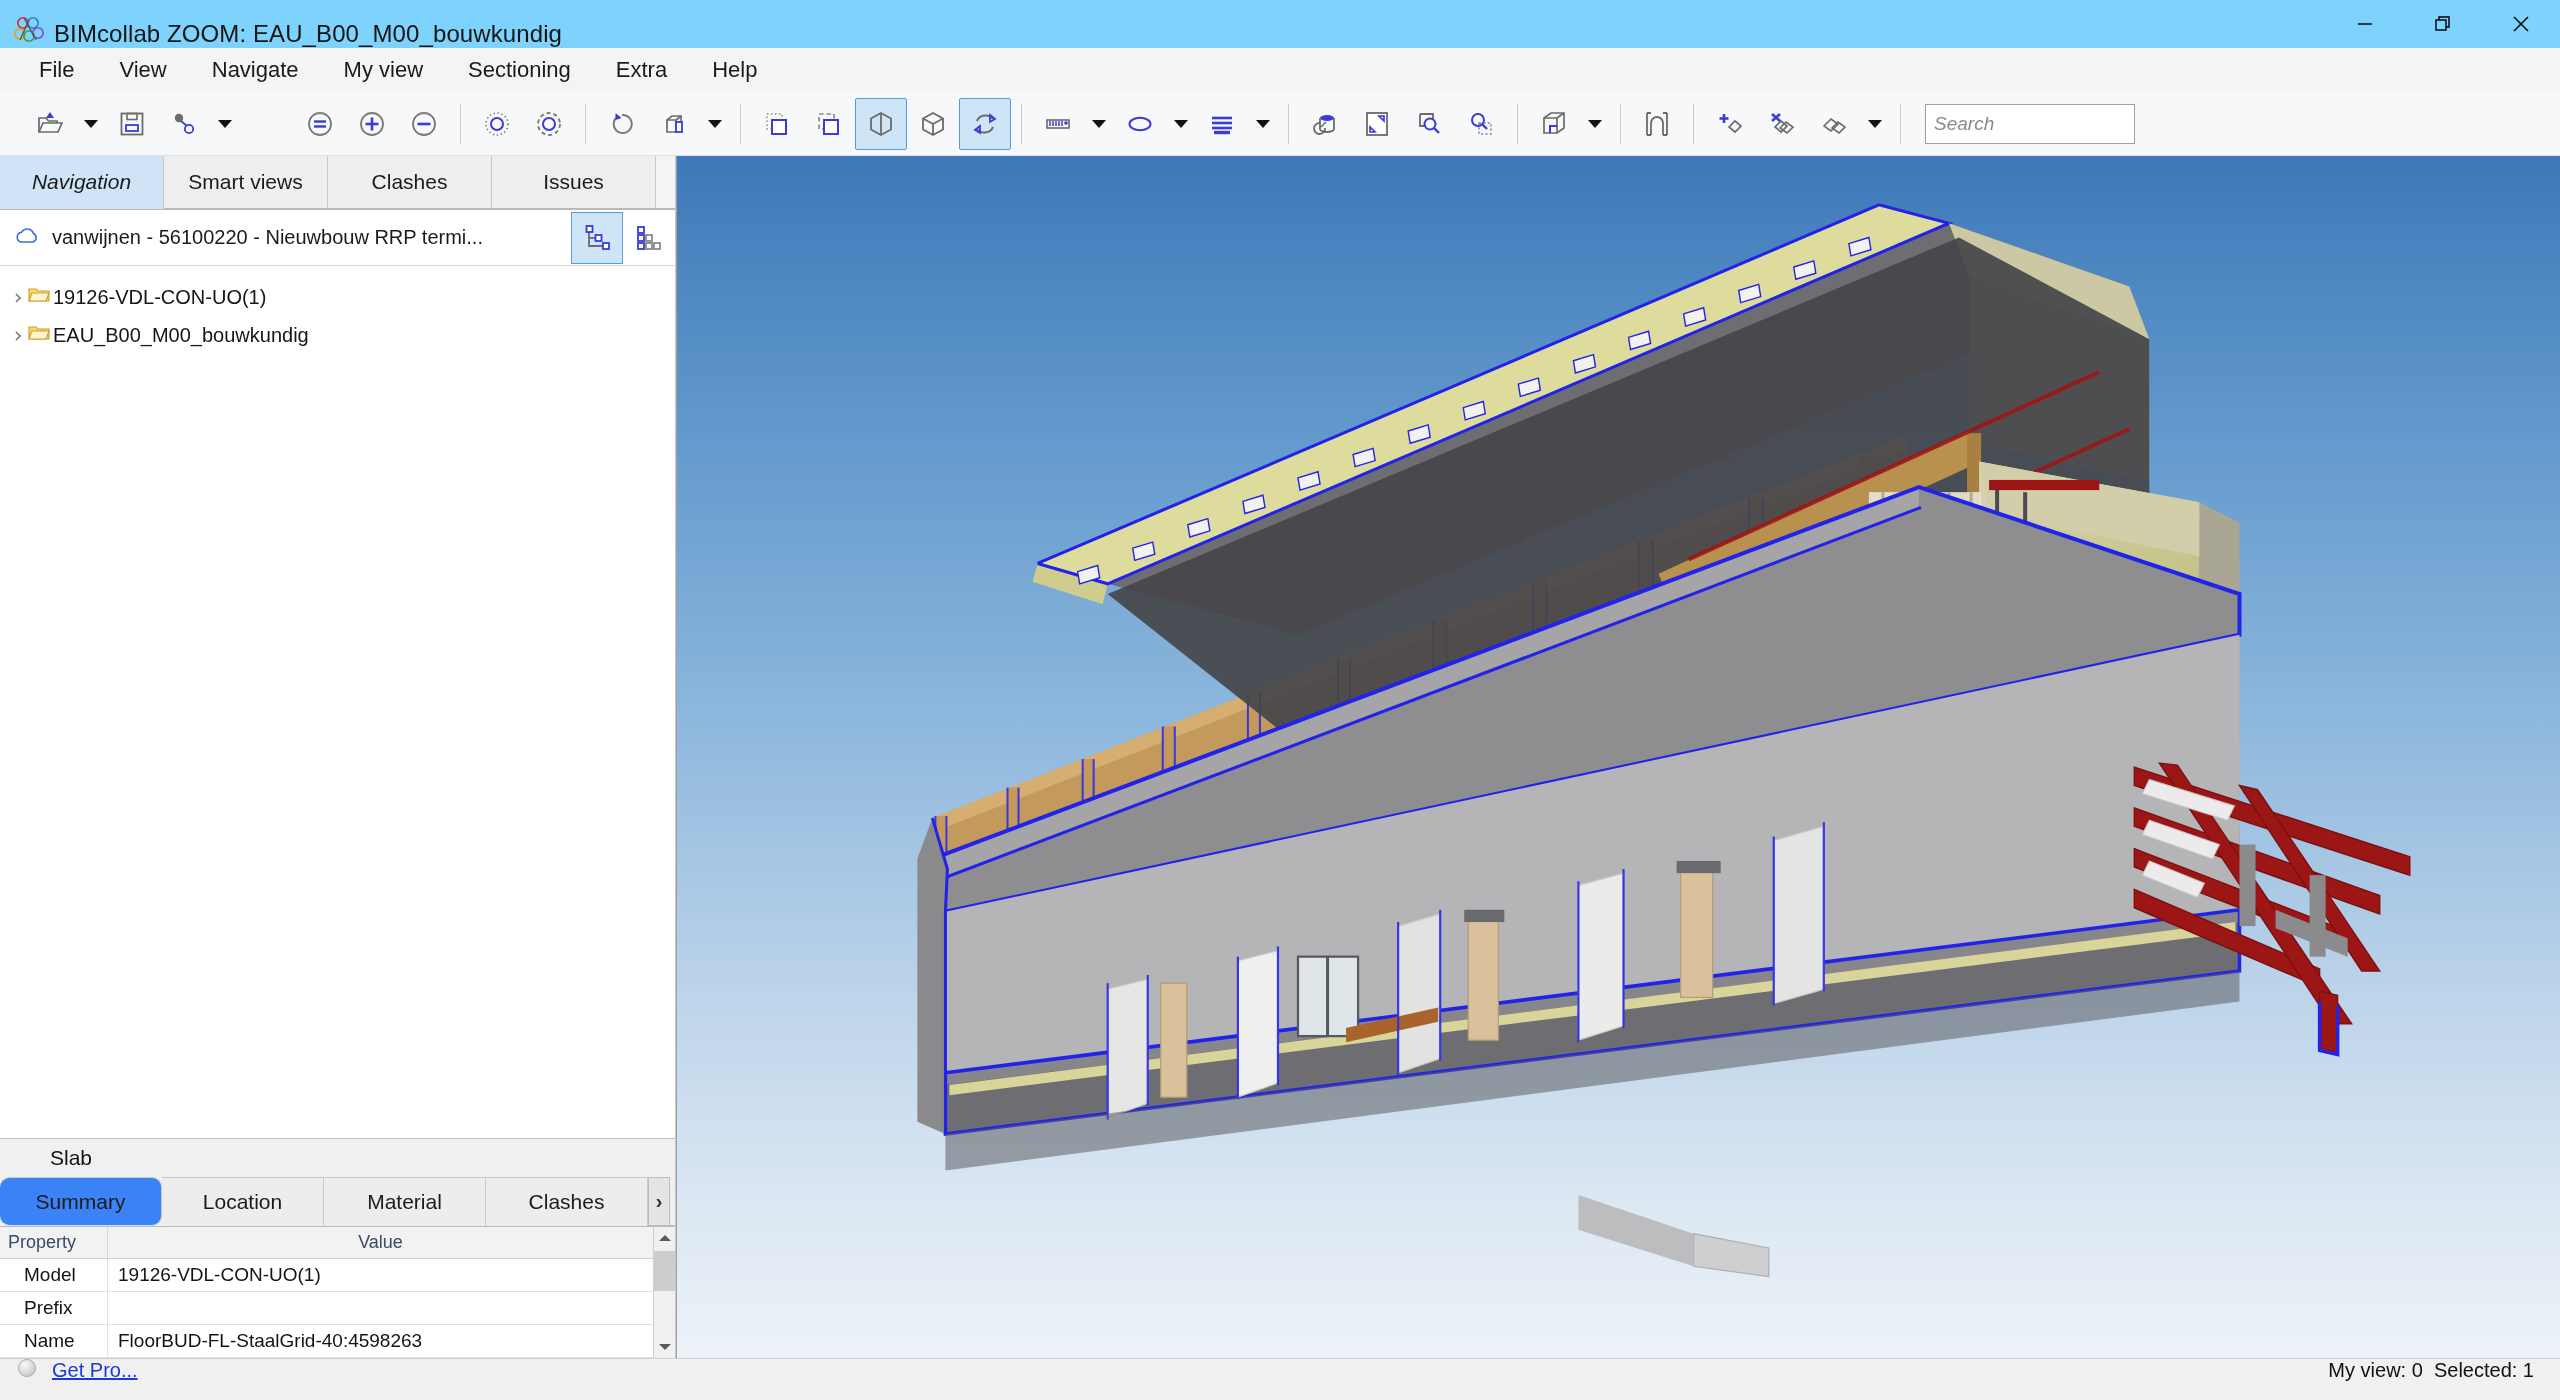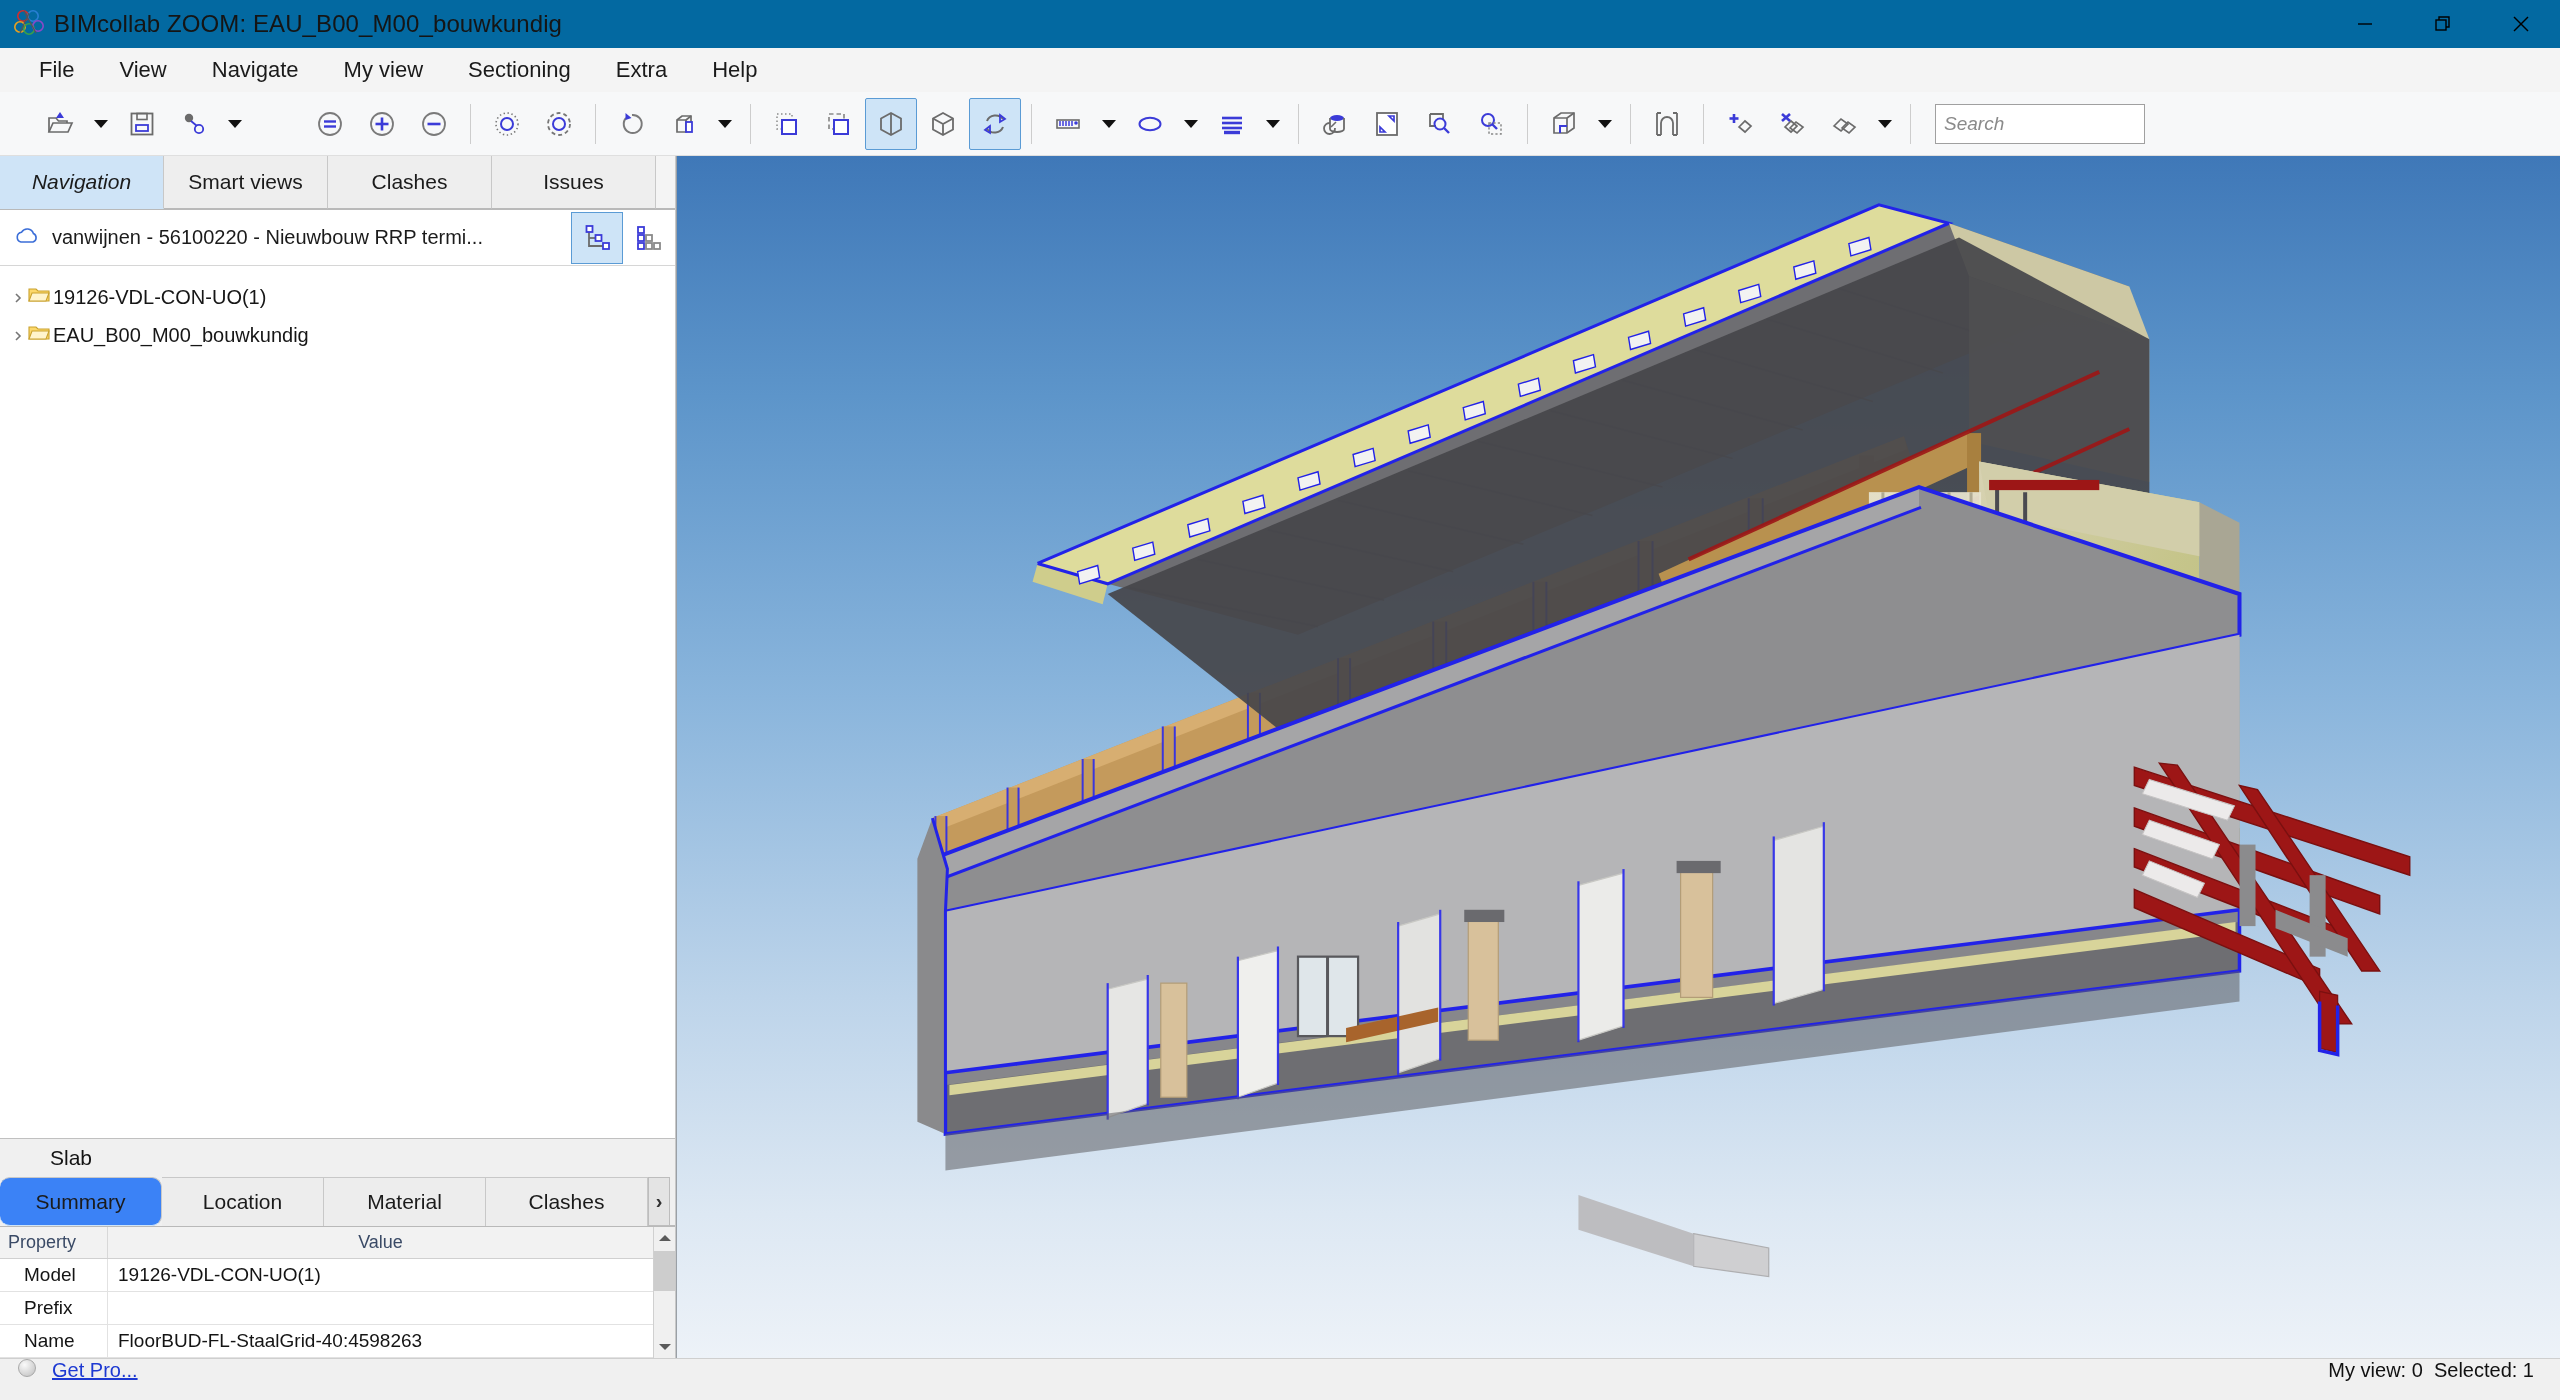--- a/index.html
+++ b/index.html
@@ -6,42 +6,42 @@
   html, body {
     width: 2560px; height: 1400px;
     font-family: "Liberation Sans", sans-serif;
     overflow: hidden;
     background: #ffffff;
   }
   #app { width: 2560px; height: 1400px; display: flex; flex-direction: column; position: relative; background:#fff; }
 
   
   .titlebar {
-    height: 48px; min-height:48px; display: flex; align-items: center;
-    background: #0369a1; position: relative;
+    height: 48px; min-height:48px; display: flex; align-items: flex-end;
+    background: #7dd3fc; position: relative;
   }
   .titlebar-logo { width: 34px; height: 34px; margin-left: 12px; margin-right: 8px; flex:none; }
   .titlebar-title { font-size: 24px; color: #151515; letter-spacing: 0.1px; }
   .winctrls { position: absolute; right: 0; top: 0; height: 48px; display: flex; }
   .winbtn { width: 78px; height: 48px; display: flex; align-items: center; justify-content: center; }
   .winbtn svg { display:block; }
 
   
   .menubar {
     height: 44px; min-height:44px; display: flex; align-items: center;
     background: #f4f4f4; padding-left: 22px; gap: 11px;
   }
   .menuitem {
     font-size: 22px; color: #1a1a1a; padding: 6px 17px; cursor: default; line-height: 1;
   }
 
   
   .toolbar {
     height: 64px; min-height:64px; background: #f7f8f9;
-    display: flex; align-items: center; padding: 0 16px; gap:0px;
+    display: flex; align-items: center; padding: 0 6px; gap:0px;
     border-bottom: 1px solid #dfdfdf;
   }
   .tbtn {
     width: 52px; height: 52px; display: flex; align-items: center; justify-content: center;
     border: 1px solid transparent; border-radius: 2px; flex:none;
   }
   .tbtn.active { background: #cee4f7; border: 1px solid #5a9bd5; }
   .tarrow {
     width: 30px; height: 52px; display: flex; align-items: center; justify-content: center; flex:none;
   }

